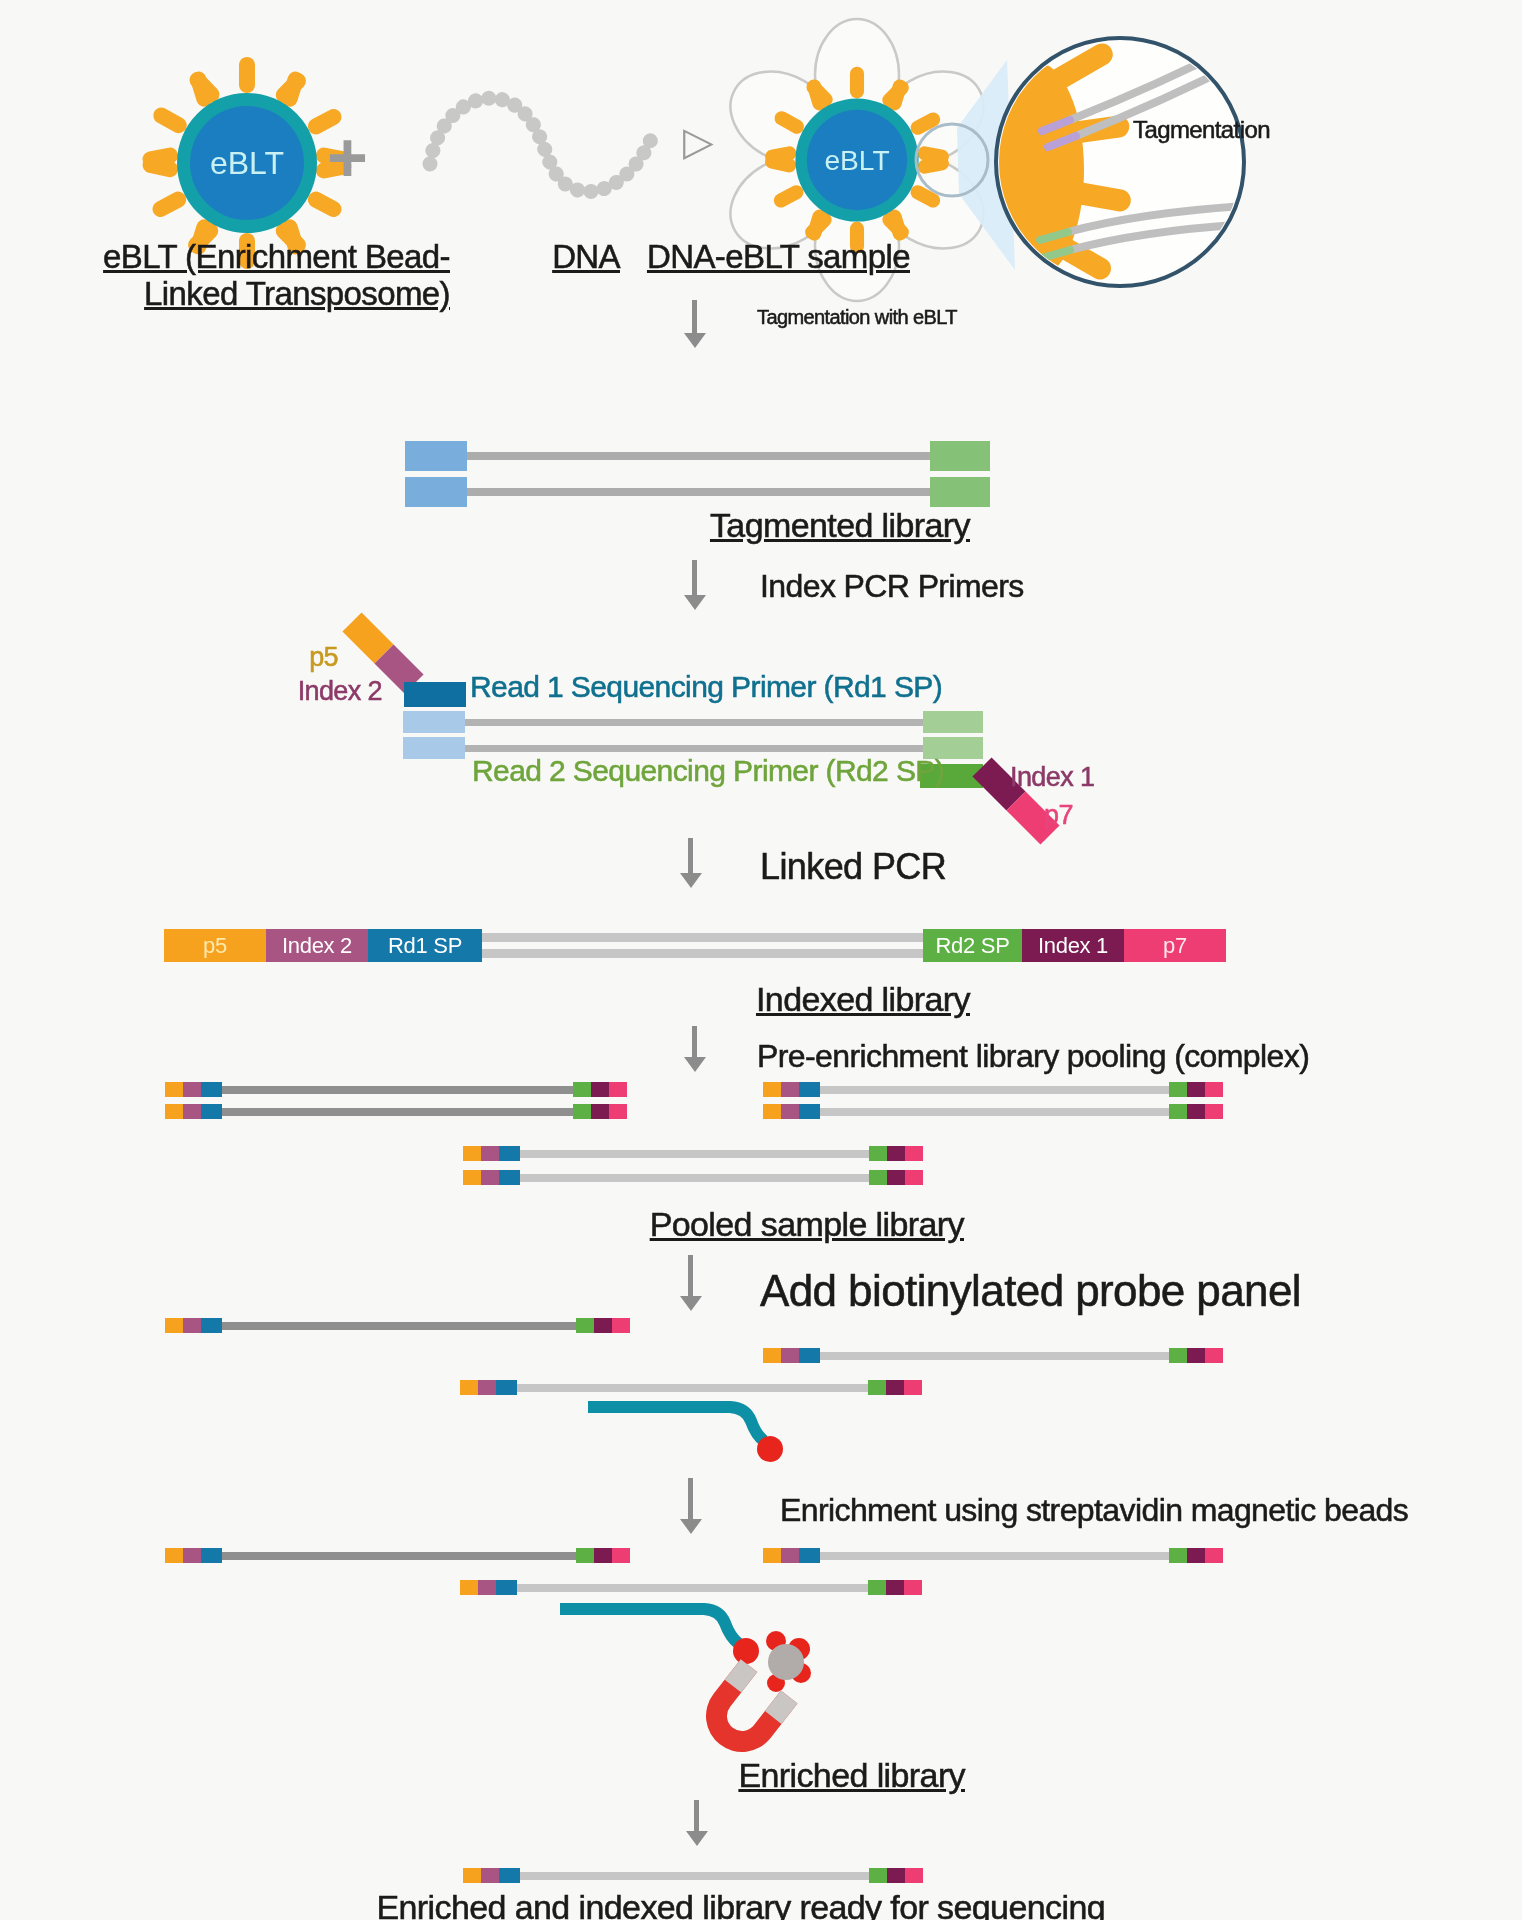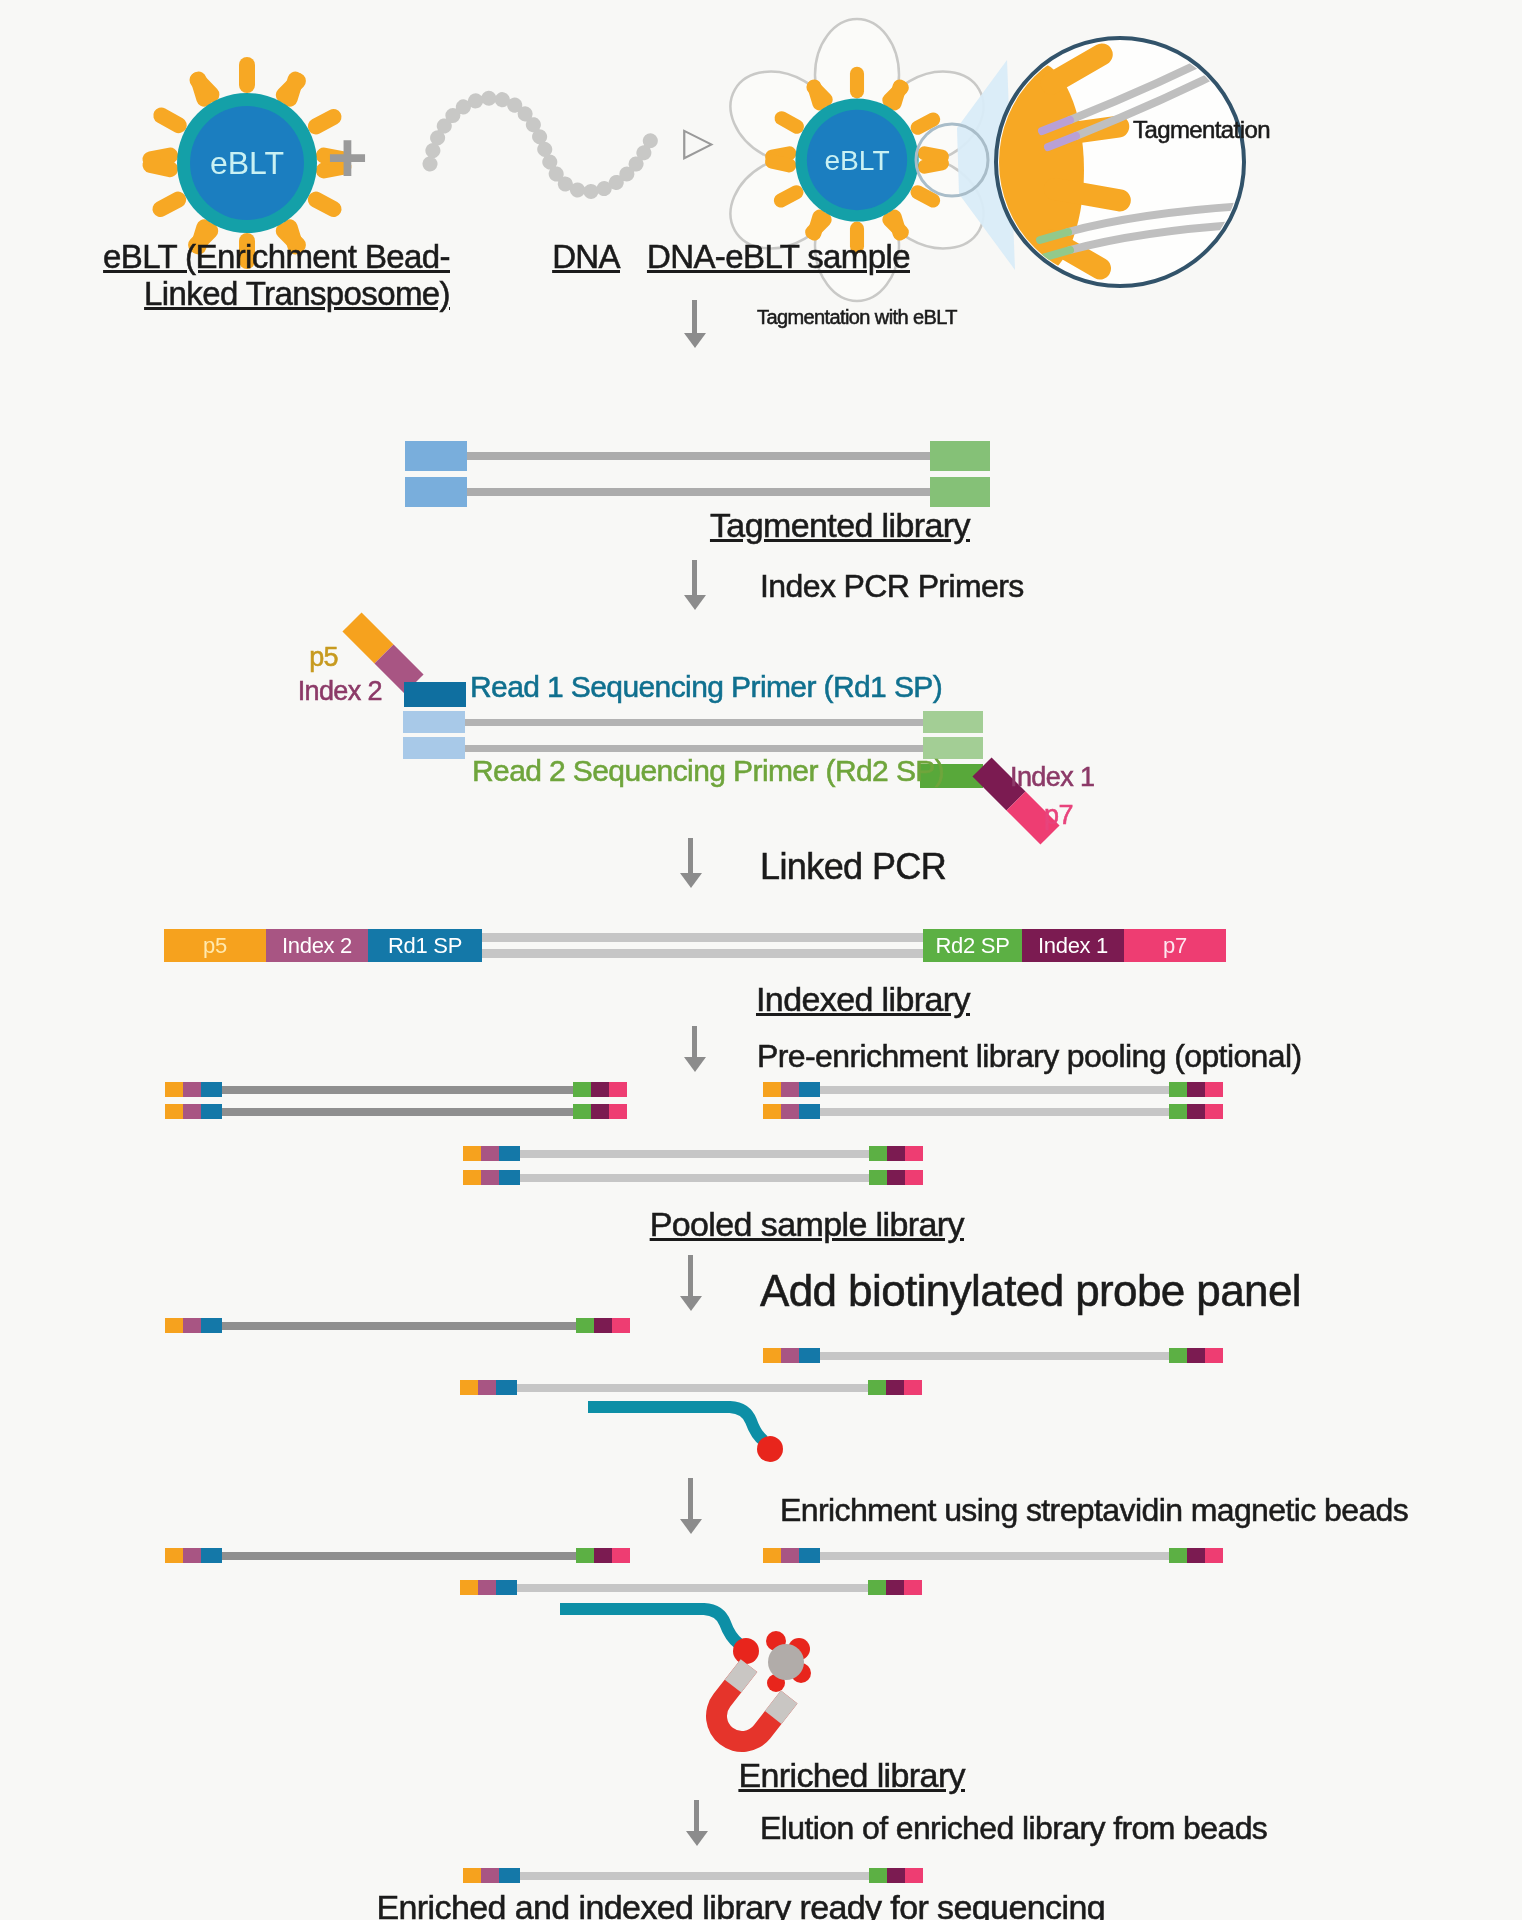--- a/index.html
+++ b/index.html
@@ -179,21 +179,21 @@
       <span class="ms"></span>
       <span class="ms"></span>
     </span>
     <span class="ib" style="width:99px;background:var(--rd2sp);">Rd2 SP</span>
     <span class="ib" style="width:102px;background:var(--index1);">Index 1</span>
     <span class="ib" style="width:102px;background:var(--p7);color:#FDE7F0;">p7</span>
   </div>
   <div class="lbl ctr" style="left:430px;top:980px;width:540px;font-size:34px;">Indexed library</div>
 
   <div class="arr" style="left:692px;top:1026px;height:32px;"></div>
-  <div class="lbl" style="left:757px;top:1038px;font-size:32px;">Pre-enrichment library pooling (optional)</div>
+  <div class="lbl" style="left:757px;top:1038px;font-size:32px;">Pre-enrichment library pooling (complex)</div>
 
   <div class="mini-bar dark" style="left:165px;top:1082px;width:462px;">
       <span class="mseg" style="background:var(--p5)"></span>
       <span class="mseg" style="background:var(--index2)"></span>
       <span class="mseg w20" style="background:var(--rd1sp)"></span>
       <span class="mstrand"></span>
       <span class="mseg" style="background:var(--rd2sp)"></span>
       <span class="mseg" style="background:var(--index1)"></span>
       <span class="mseg" style="background:var(--p7)"></span>
     </div>
@@ -324,21 +324,20 @@
     <g transform="translate(190,122) rotate(38)">
       <path d="M-36,-44 L-36,0 A36,36 0 0,0 36,0 L36,-44 L15,-44 L15,0 A15,15 0 0,1 -15,0 L-15,-44 Z" fill="var(--magnet)"></path>
       <rect x="-36" y="-44" width="21" height="26" fill="#C9C6C3"></rect>
       <rect x="15" y="-44" width="21" height="26" fill="#C9C6C3"></rect>
     </g>
   </svg>
 
   <div class="lbl ctr" style="left:425px;top:1756px;width:540px;font-size:34px;">Enriched library</div>
 
   <div class="arr" style="left:694px;top:1800px;height:32px;"></div>
-  <div class="lbl" style="left:760px;top:1810px;font-size:32px;">Elution of enriched library from beads</div>
 
   <div class="mini-bar light" style="left:463px;top:1868px;width:460px;">
       <span class="mseg" style="background:var(--p5)"></span>
       <span class="mseg" style="background:var(--index2)"></span>
       <span class="mseg w20" style="background:var(--rd1sp)"></span>
       <span class="mstrand"></span>
       <span class="mseg" style="background:var(--rd2sp)"></span>
       <span class="mseg" style="background:var(--index1)"></span>
       <span class="mseg" style="background:var(--p7)"></span>
     </div>

